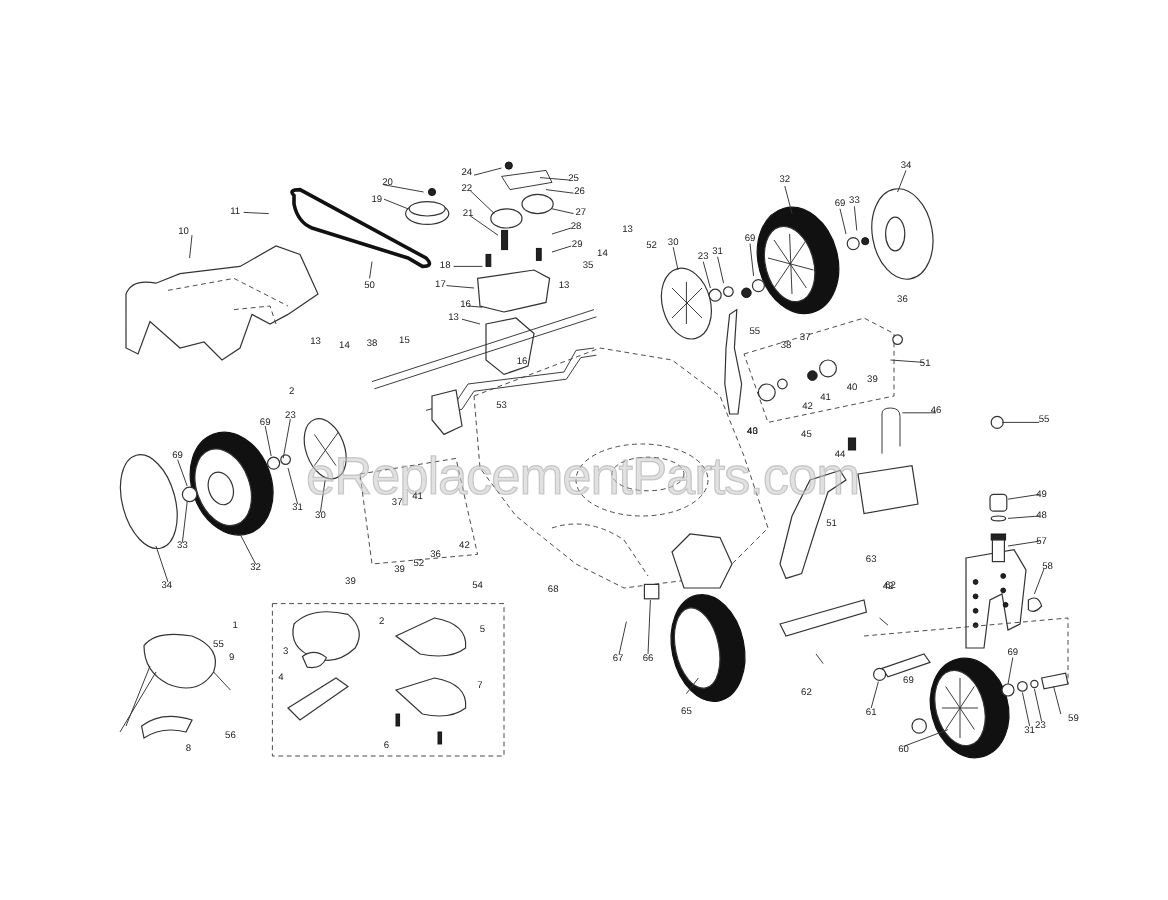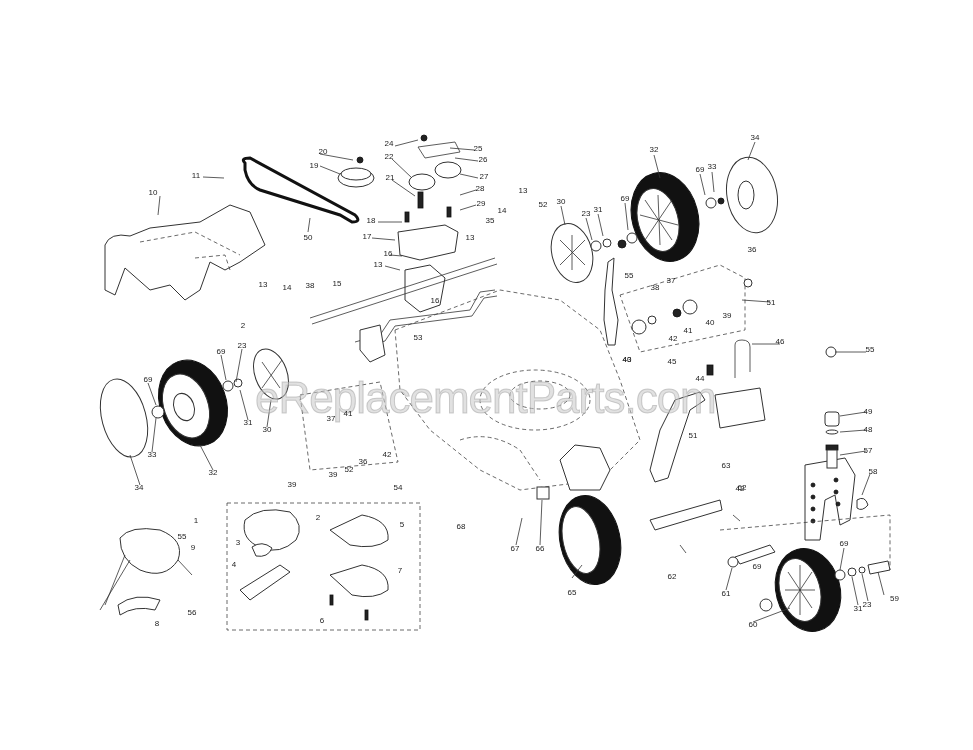--- a/index.html
+++ b/index.html
@@ -255,21 +255,21 @@
       <span class="lbl" style="left: 884px; top: 599px; padding-left: 21px;">59</span>
       <span class="lbl" style="left: 753px; top: 625px;">60</span>
       <span class="lbl" style="left: 726px; top: 594px;">61</span>
       <span class="lbl" style="left: 672px; top: 577px;">62</span>
       <span class="lbl" style="left: 742px; top: 488px;">62</span>
       <span class="lbl" style="left: 726px; top: 466px;">63</span>
       <span class="lbl" style="left: 693px; top: 436px;">51</span>
       <span class="lbl" style="left: 572px; top: 582px; margin-top: 11px;">65</span>
       <span class="lbl" style="left: 540px; top: 549px;">66</span>
       <span class="lbl" style="left: 515px; top: 549px;">67</span>
-      <span class="lbl" style="left: 461px; top: 491px; margin-top: 36px;">68</span>
+      <span class="lbl" style="left: 461px; top: 491px;">68</span>
       <span class="lbl" style="left: 148px; top: 380px;">69</span>
       <span class="lbl" style="left: 221px; top: 352px;">69</span>
       <span class="lbl" style="left: 625px; top: 199px;">69</span>
       <span class="lbl" style="left: 700px; top: 170px;">69</span>
       <span class="lbl" style="left: 844px; top: 544px;">69</span>
       <span class="lbl" style="left: 757px; top: 567px;">69</span>
     </div>
 </div>
 
 </body></html>

